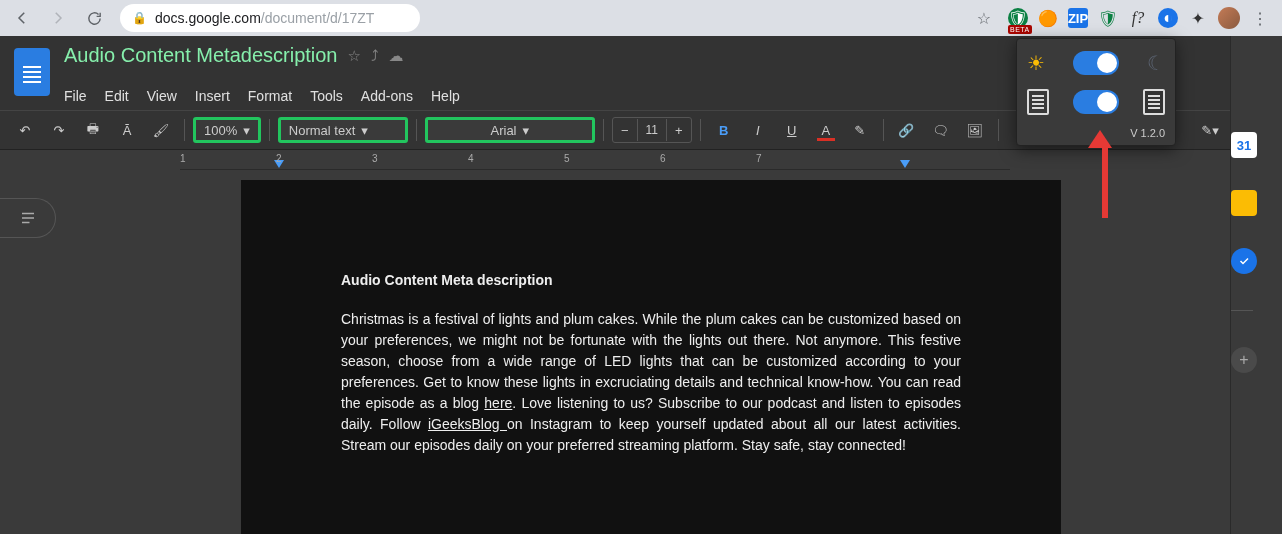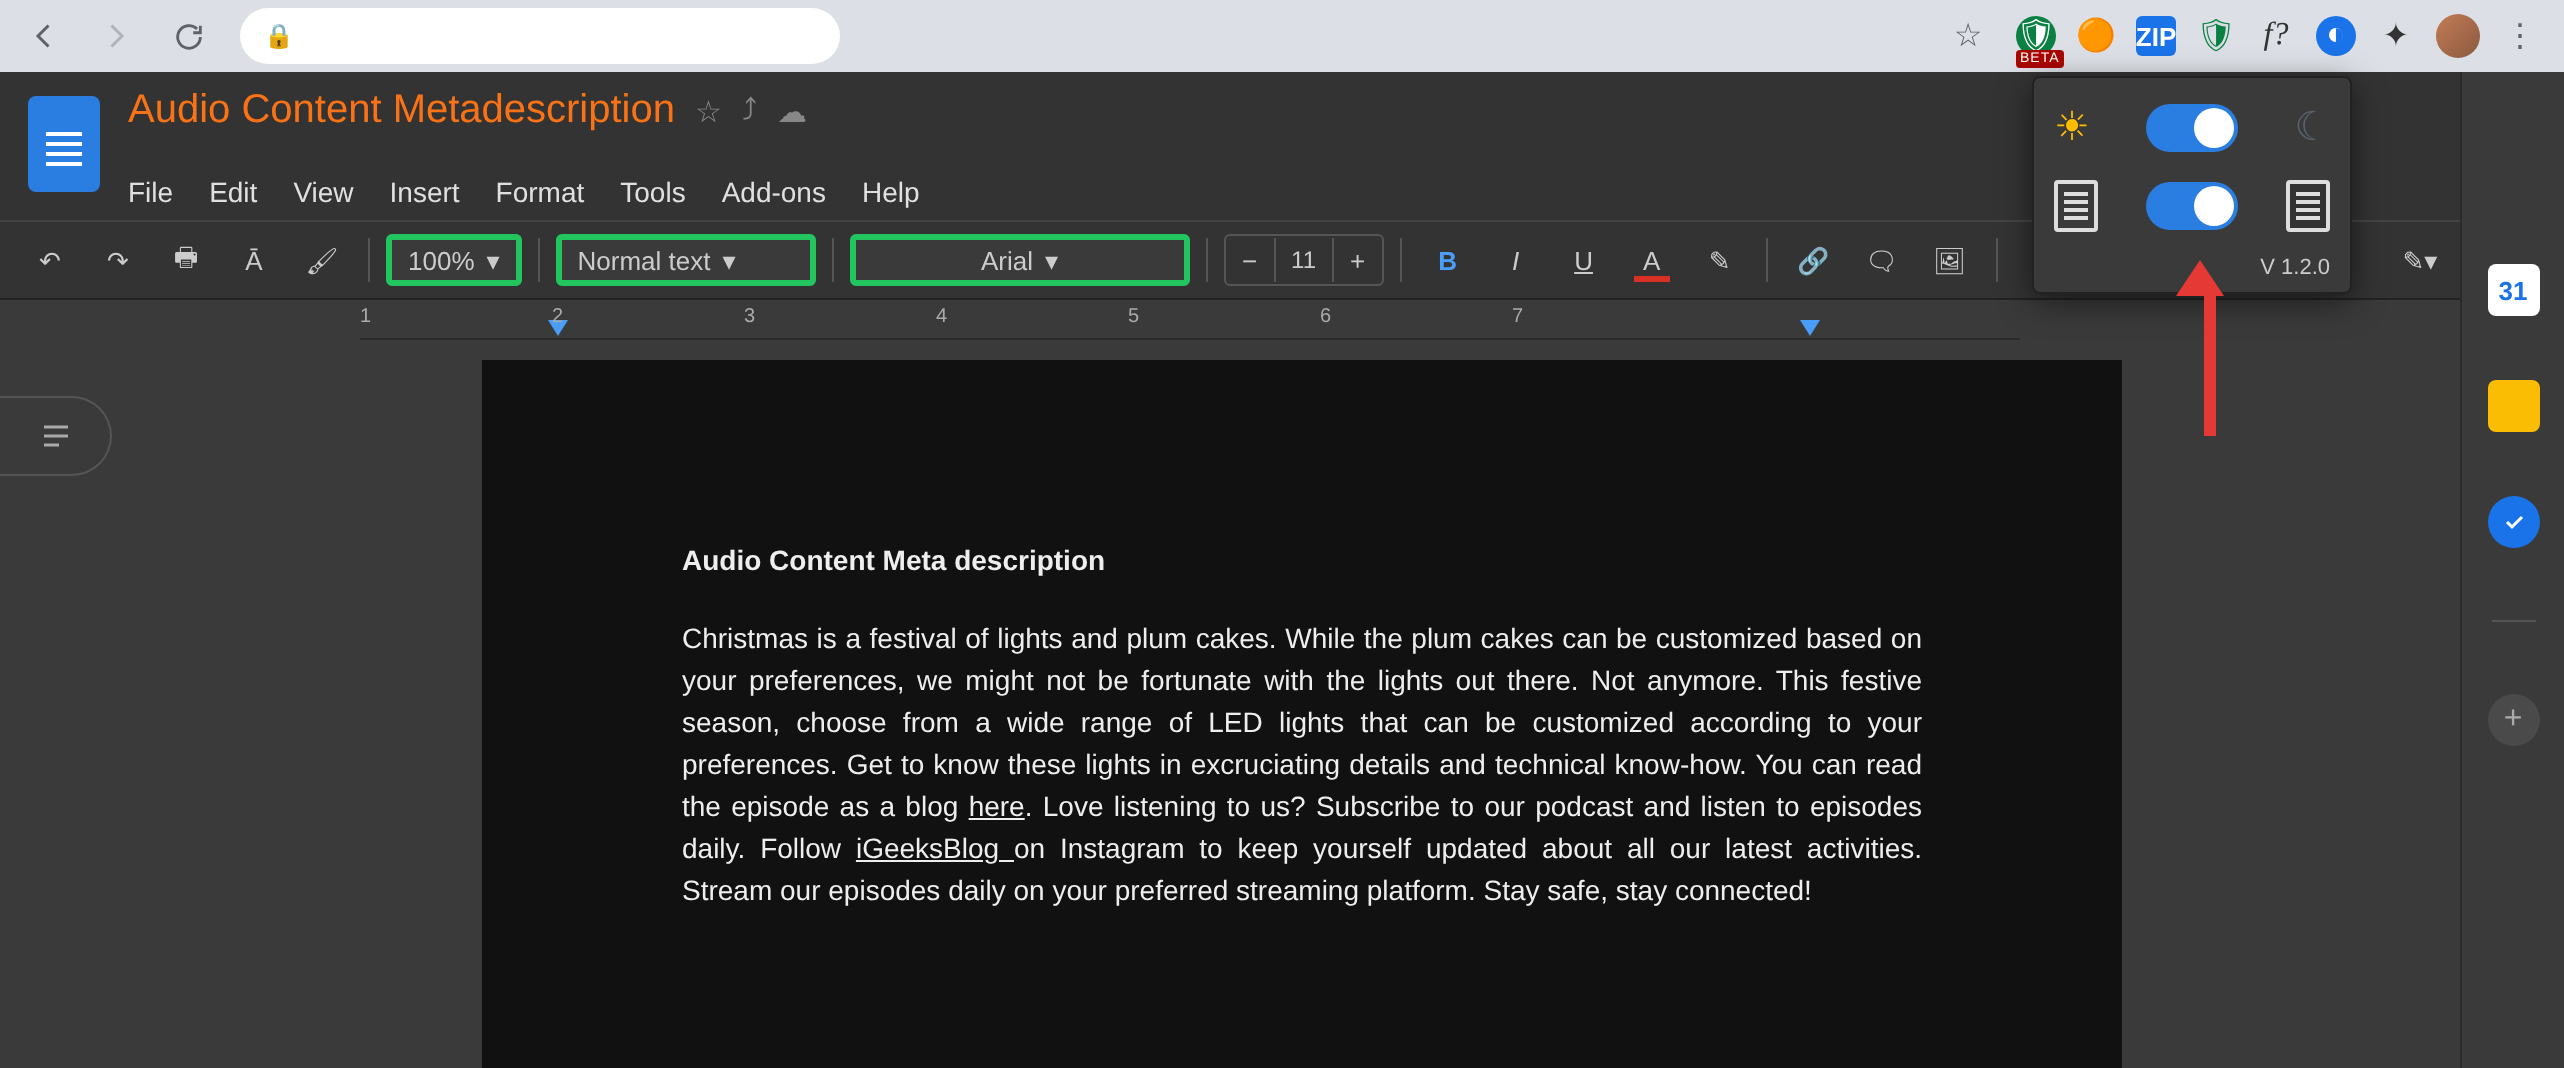--- a/index.html
+++ b/index.html
@@ -19,21 +19,21 @@
   .badge-beta { position:relative; }
   .badge-beta::after { content:"BETA"; position:absolute; bottom:-6px; left:0; background:#aa0600; color:#fff; font-size:7px; padding:1px 2px; border-radius:2px; letter-spacing:.5px; }
   .avatar-sm { width:22px; height:22px; border-radius:50%; background: linear-gradient(135deg,#c47b56,#8a5a3f); }
   
   
   .docs-header { background:#333; padding: 8px 14px 0 14px; display:flex; align-items:flex-start; gap:14px; position:relative; }
   .docs-logo { width:36px; height:48px; background:#2a7de1; border-radius:4px; display:flex; align-items:center; justify-content:center; margin-top:4px; }
   .docs-logo-inner { width:18px; height:2px; background:#fff; box-shadow: 0 5px 0 #fff, 0 10px 0 #fff, 0 -5px 0 #fff; }
   .title-area { flex:1; }
   .doc-title-row { display:flex; align-items:center; gap:10px; }
-  .doc-title { font-size:20px; color:#f97316; font-weight:400; }
+  .doc-title { font-size:20px; color:#86efac; font-weight:400; }
   .title-ic { color:#888; font-size:15px; }
   .menubar { display:flex; gap:18px; margin-top:21px; font-size:14px; color:#e0e0e0; padding-bottom:6px; }
   .menubar span { cursor:pointer; }
   .share-area { display:flex; align-items:center; gap:14px; position:absolute; right:18px; top:12px; }
   .share-btn { background:#1a73e8; color:#fff; padding:8px 18px; border-radius:4px; font-size:14px; font-weight:500; display:flex; align-items:center; gap:6px; }
   .avatar-lg { width:32px; height:32px; border-radius:50%; background: linear-gradient(135deg,#c47b56,#8a5a3f); }
   
   
   .toolbar { background:#333; height:40px; border-top:1px solid #444; border-bottom:1px solid #222; display:flex; align-items:center; padding:0 10px; gap:4px; font-size:13px; color:#ccc; }
   .tb-btn { width:30px; height:30px; display:flex; align-items:center; justify-content:center; border-radius:3px; cursor:pointer; }
@@ -57,21 +57,21 @@
   .left-gutter { width:20px; position:relative; }
   .outline-tab { position:absolute; top:28px; left:0; width:56px; height:40px; border:1px solid #555; border-left:none; border-radius:0 20px 20px 0; display:flex; align-items:center; justify-content:center; background:#3a3a3a; }
   .page-scroll { flex:1; display:flex; justify-content:center; padding-top:10px; overflow:hidden; }
   .page { width:820px; background:#111; padding: 90px 100px; color:#eee; font-size:14px; line-height:1.5; text-align:justify; }
   .page h3 { font-size:14px; font-weight:bold; margin-bottom:18px; text-align:left; }
   .page .sub { font-weight:bold; margin-bottom:18px; text-align:left; }
   .page .body { }
   .link { text-decoration:underline;margin-top:10px; }
   
   
-  .side-rail { position:absolute; right:0; top:36px; bottom:0; width:52px; background:#3a3a3a; border-left:1px solid #2a2a2a; display:flex; flex-direction:column; align-items:center; padding-top:96px; gap:32px; }
+  .side-rail { position:absolute; right:0; top:36px; bottom:0; width:52px; background:#3a3a3a; border-left:1px solid #2a2a2a; display:flex; flex-direction:column; padding-top:96px; gap:32px; }
   .rail-ic { width:26px; height:26px; border-radius:4px; display:flex; align-items:center; justify-content:center; font-size:13px; cursor:pointer; }
   .rail-cal { background:#fff; color:#1a73e8; font-weight:bold; border-radius:4px; }
   .rail-keep { background:#fbbc04; }
   .rail-tasks { background:#1a73e8; border-radius:50%; }
   .rail-sep { width:22px; height:1px; background:#555; margin:4px 0; }
   .rail-plus { width:26px; height:26px; border-radius:50%; background:#4a4a4a; color:#aaa; display:flex; align-items:center; justify-content:center; }
   
   
   .ext-popup { position:absolute; top:38px; right:106px; width:160px; background:#3a3a3a; border:1px solid #222; border-radius:4px; box-shadow:0 4px 16px rgba(0,0,0,.5); padding:12px 10px 30px; display:flex; flex-direction:column; gap:14px; z-index:50; }
   .ext-row { display:flex; align-items:center; justify-content:space-between; }
@@ -101,20 +101,21 @@
         <path fill="none" stroke="#5f6368" stroke-width="2" d="M9 5l7 7-7 7"></path>
       </svg>
   </div>
   <div class="nav-btn">
     <svg width="17" height="17" viewBox="0 0 24 24">
         <path fill="none" stroke="#5f6368" stroke-width="2" d="M20 12a8 8 0 11-2.34-5.66M20 4v5h-5"></path>
       </svg>
   </div>
   <div class="url-pill">
     <span class="lock-ic">🔒</span>
+    <span class="url-text"><span>docs.google.com</span><span class="url-fade">/document/d/17ZT</span></span>
   </div>
   <div class="spacer"></div>
   <div class="ext-icons">
     <span class="nav-btn" style="color:#5f6368">☆</span>
     <span class="ext-ic badge-beta" style="background:#0b8043;color:#fff;border-radius:50%">🛡</span>
     <span class="ext-ic">🟠</span>
     <span class="ext-ic" style="background:#1a73e8;color:#fff;font-size:13px;font-weight:bold;border-radius:3px">ZIP</span>
     <span class="ext-ic" style="color:#0b8043">🛡</span>
     <span class="ext-ic" style="font-style:italic;color:#333;font-family:serif">f?</span>
     <span class="ext-ic" style="background:#1a73e8;color:#fff;border-radius:50%">◐</span>

